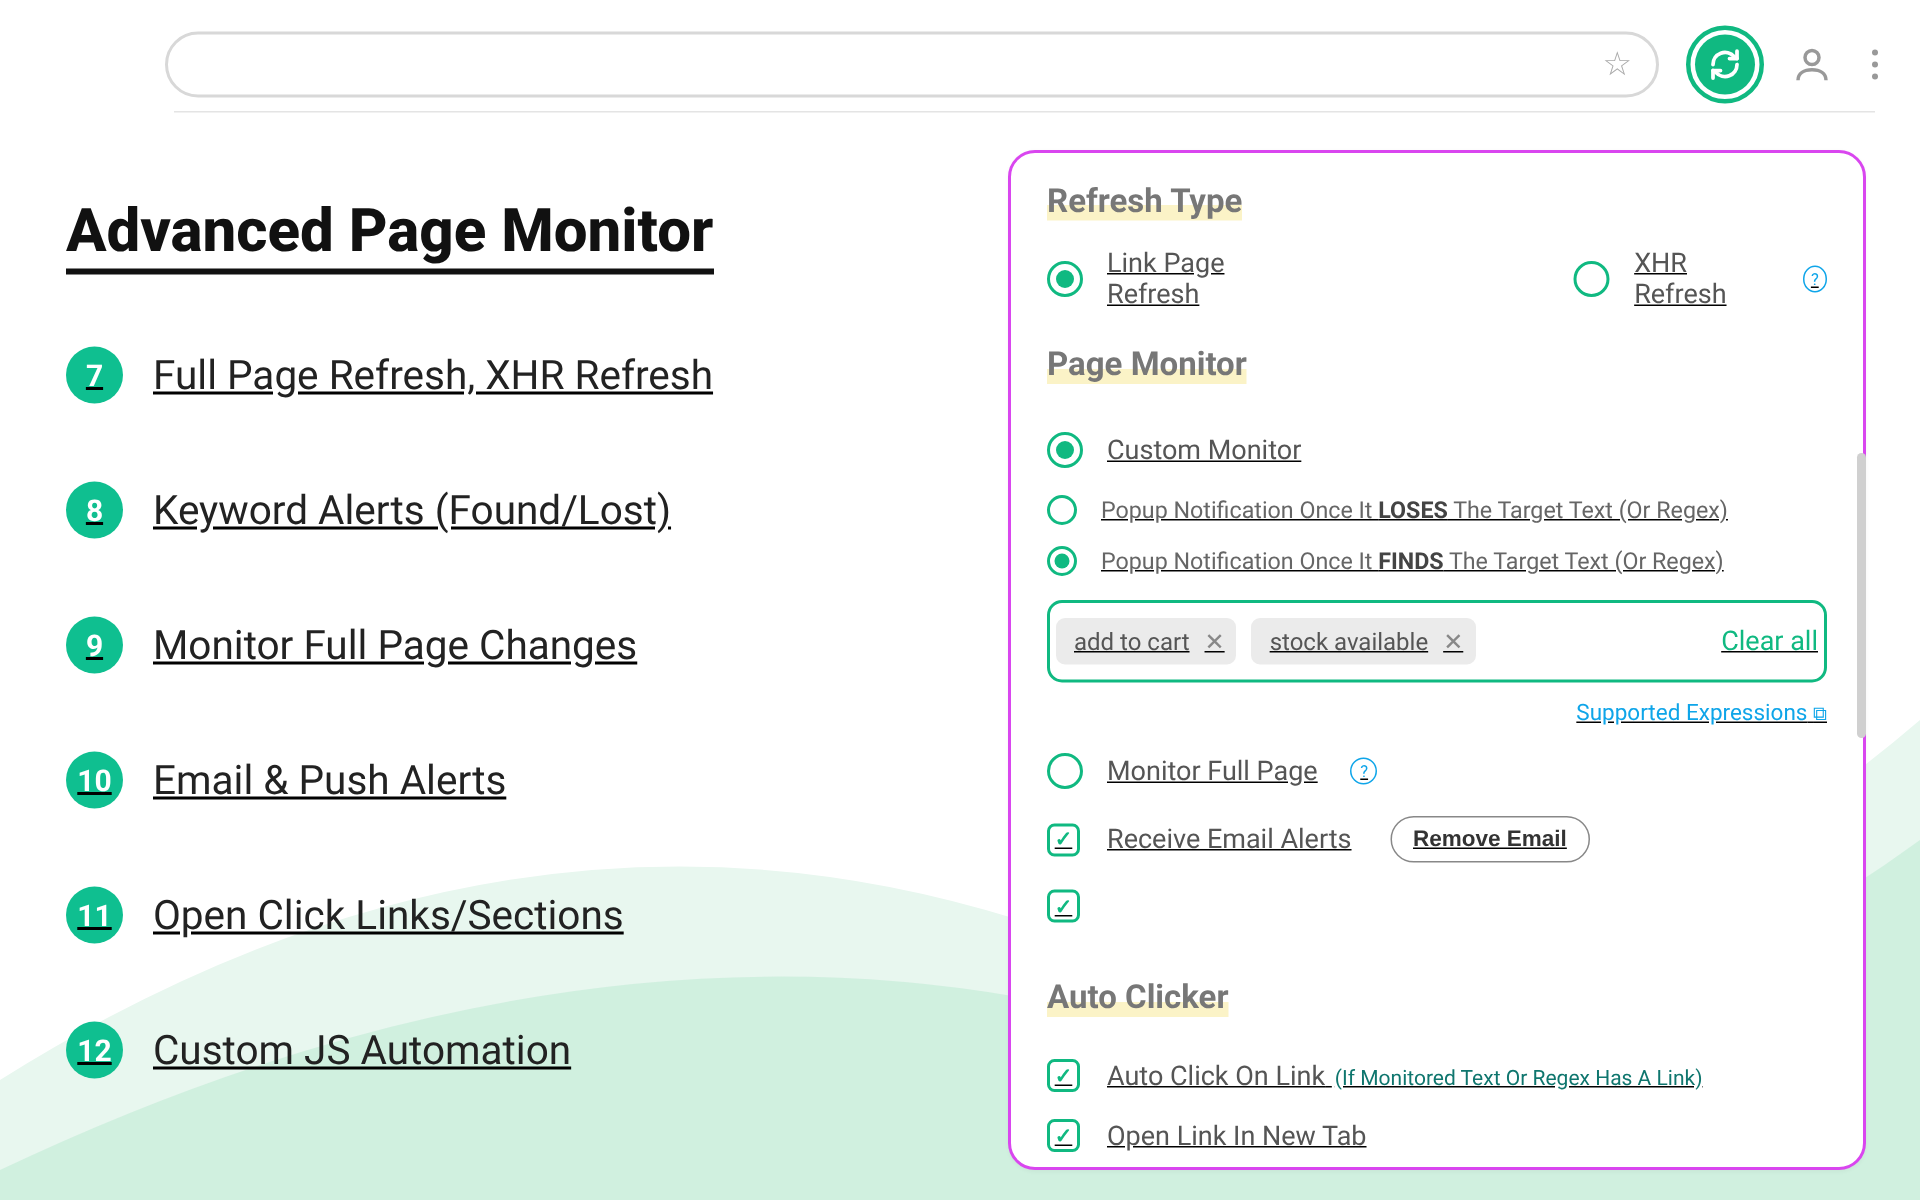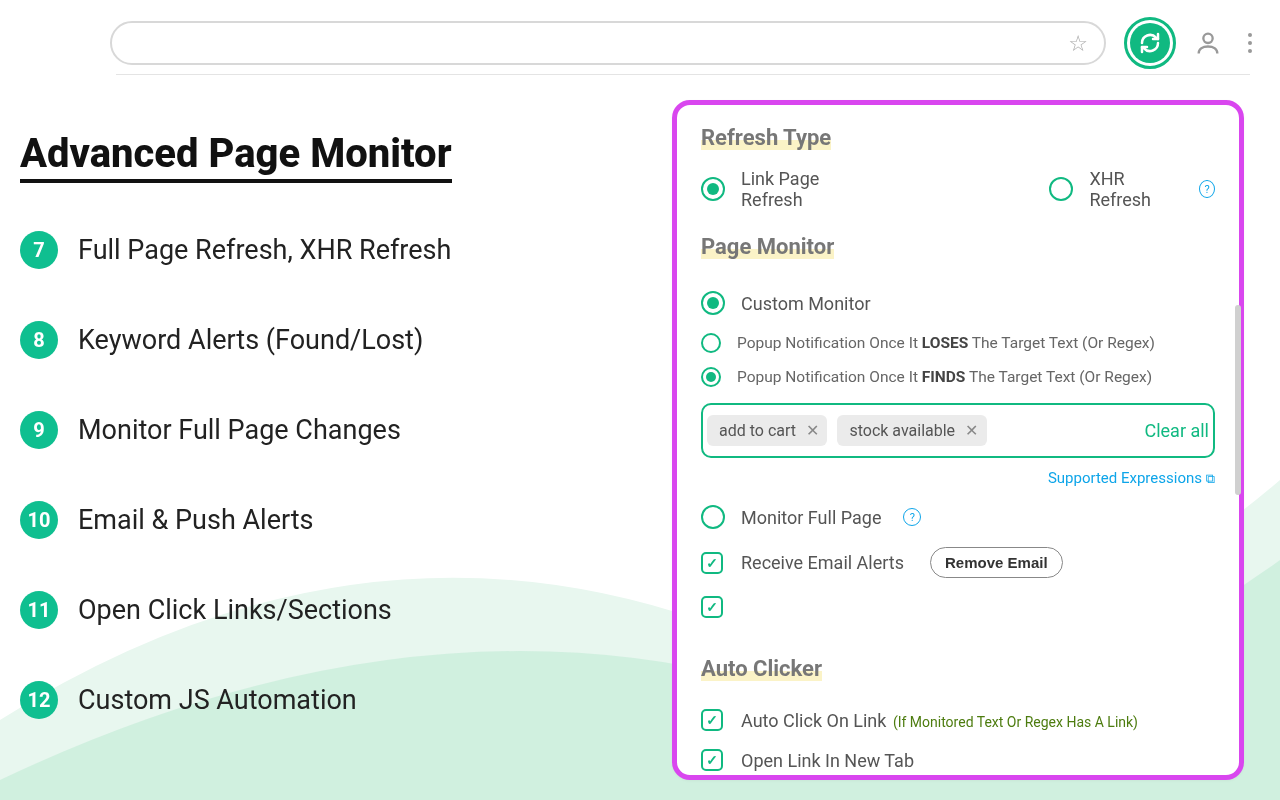--- a/index.html
+++ b/index.html
@@ -56,23 +56,24 @@
   .toolbar-divider {
     position: absolute;
     top: 74px; left: 116px; right: 30px;
     height: 1px;
     background: #e4e4e4;
   }
   
   .left-panel {
     position: absolute;
     top: 130px;
-    left: 20px;
+    left: 44px;
     z-index: 2;
     width: 600px;
+    text-decoration: underline;
   }
   .main-title {
     font-size: 40px;
     font-weight: 800;
     color: #111;
     margin-bottom: 48px;
   }
   .main-title .underline {
     display: inline-block;
     border-bottom: 4px solid #111;
@@ -100,25 +101,26 @@
     color: #222;
   }
   
   .right-panel {
     position: absolute;
     top: 100px;
     left: 672px;
     width: 572px;
     height: 680px;
     background: #fff;
-    border: 5px solid #d946ef;
+    border: 2px solid #d946ef;
     border-radius: 18px;
     padding: 20px 24px;
     z-index: 2;
     box-shadow: 0 1px 3px rgba(0,0,0,0.04);
+    text-decoration: underline;
   }
   .scroll-indicator {
     position: absolute;
     right: -2px;
     top: 200px;
     width: 6px;
     height: 190px;
     background: #d0d0d0;
     border-radius: 3px;
   }
@@ -227,21 +229,21 @@
   .remove-btn {
     border: 1.5px solid #888;
     border-radius: 18px;
     padding: 6px 14px;
     font-size: 15px;
     font-weight: 600;
     color: #333;
     background: #fff;
     margin-left: 8px;
   }
-  .hint { color: #4d7c0f; font-size: 14px; margin-left: 2px; }
+  .hint { color: #0f766e; font-size: 14px; margin-left: 2px; }
   .section-gap { margin-top: 20px; margin-bottom: 14px;}
 </style>
 </head>
 <body>
 
 <svg class="bg-wave" viewBox="0 0 1280 800" preserveAspectRatio="none">
   <path d="M0,800 L0,720 Q350,500 700,620 Q1000,720 1280,480 L1280,800 Z" fill="#e8f7ef"></path>
   <path d="M0,800 L0,780 Q400,590 750,680 Q1020,750 1280,560 L1280,800 Z" fill="#c6ecd8" opacity="0.7"></path>
 </svg>
 

